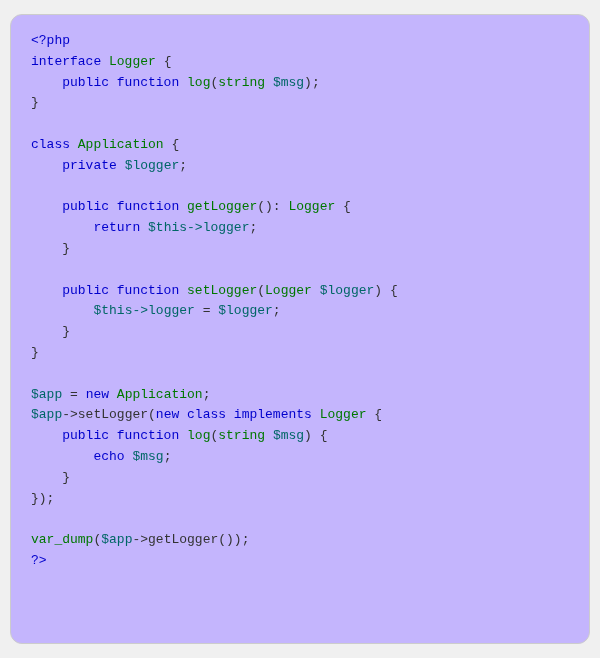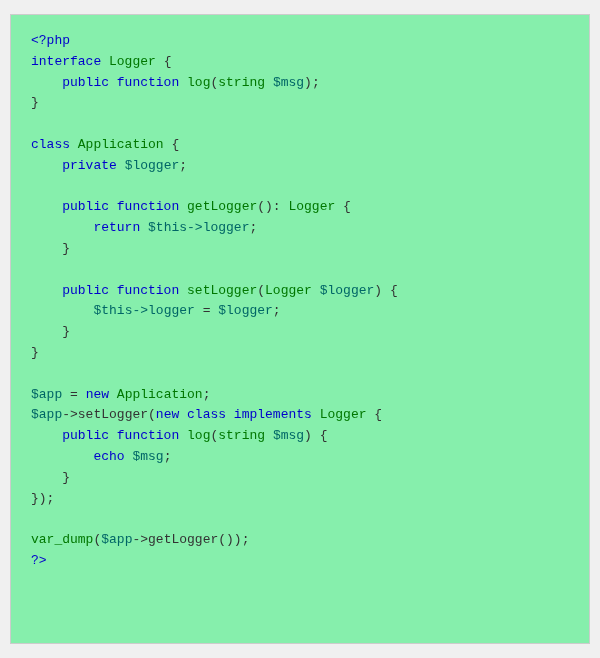--- a/index.html
+++ b/index.html
@@ -14,23 +14,23 @@
       background: #f0f0f0;
       display: flex;
       align-items: center;
       justify-content: center;
       font-family: 'Courier New', Courier, monospace;
     }
 
     .code-container {
       width: 580px;
       min-height: 630px;
-      background: #86efac;
+      background: #c4b5fd;
       border: 1px solid #cccccc;
-      border-radius: 0;
+      border-radius: 12px;
       padding: 16px 20px;
       overflow: auto;
     }
 
     .code-block {
       font-family: 'Courier New', Courier, monospace;
       font-size: 13px;
       line-height: 1.6;
       white-space: pre;
     }

